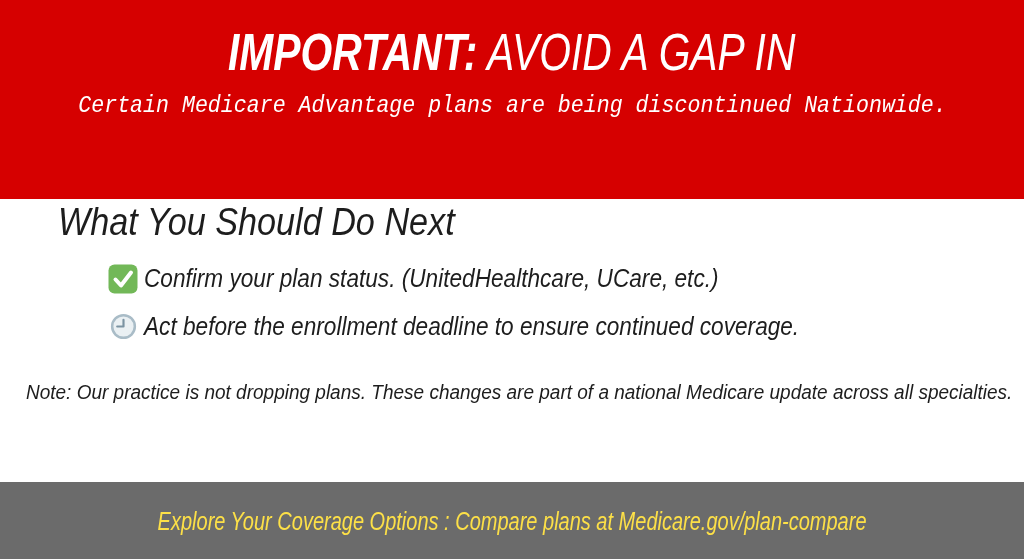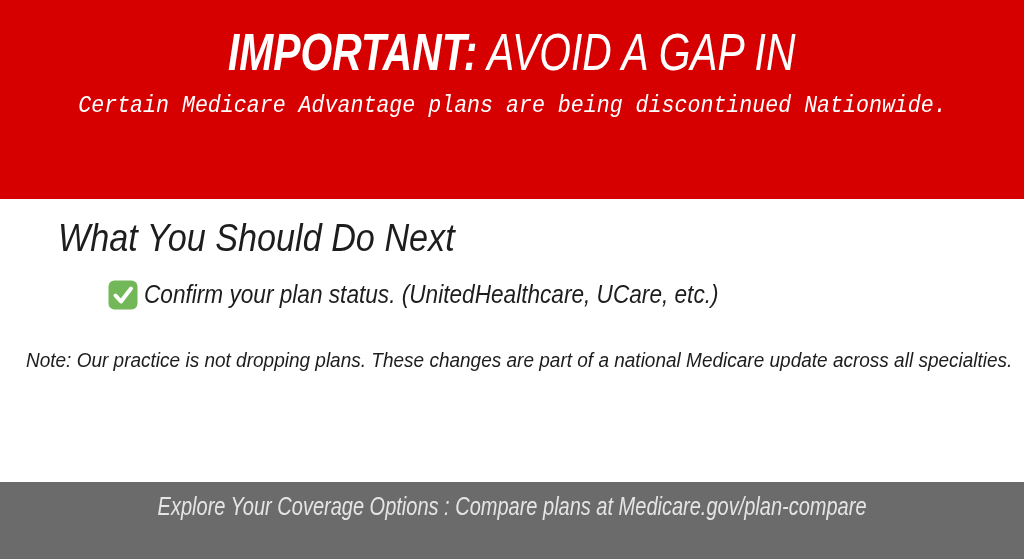--- a/index.html
+++ b/index.html
@@ -33,21 +33,21 @@
   .title-bold { font-weight: 700; }
   .banner-subtitle { margin: 7px 0 0; font-size: 24px; line-height: 30px; font-family: Liberation Mono, monospace; }
   .s-squeeze {
     display: inline-block; white-space: nowrap;
     transform: scaleX(0.90); transform-origin: 50% 50%;
   }
 
   
   .content {
     height: 283px; box-sizing: border-box;
-    padding-top: 16px;
+    padding-top: 0;
     background: #ffffff;
     color: #1d1d1d;
   }
   .heading { margin: 0 0 0 58px; font-size: 38px; font-weight: 400; line-height: 46px; }
   .h-squeeze {
     display: inline-block; white-space: nowrap;
     transform: scaleX(0.90); transform-origin: 0 50%;
   }
   .checklist { list-style: none; margin: 17px 0 0 108px; padding: 0; }
   .check-item { display: flex; align-items: center; height: 33px; margin-bottom: 15px; }
@@ -63,23 +63,23 @@
   .note { margin: 36px 0 0; text-align: right; font-size: 20px; line-height: 26px; }
   .n-squeeze {
     display: inline-block; white-space: nowrap;
     transform: scaleX(0.95); transform-origin: 50% 50%;
   }
 
   
   .footer {
     height: 77px; box-sizing: border-box;
     background: #6b6b6b;
-    color: #e5e5e5;
+    color: #fde047;
     text-align: center;
-    padding-top: 7px;
+    padding-top: 22px;
   }
   .footer-line { margin: 0; font-size: 25px; line-height: 34px; }
   .f-squeeze {
     display: inline-block; white-space: nowrap;
     transform: scaleX(0.80); transform-origin: 50% 50%;
   }
 </style>
 </head>
 <body>
 
@@ -106,20 +106,29 @@
         <span class="icon">
           <svg width="30" height="30" viewBox="0 0 30 30" aria-hidden="true">
             <rect x="0.5" y="0.5" width="29" height="29" rx="6" fill="#72b858"></rect>
             <path d="M7.5 15.5 L13 21.5 L23 8.5" fill="none" stroke="#ffffff" stroke-width="4" stroke-linecap="round" stroke-linejoin="round"></path>
           </svg>
         </span>
         <span class="item-text">Confirm your plan status. (UnitedHealthcare, UCare, etc.)</span>
       </li>
 
 
+      <li class="check-item">
+        <span class="icon">
+          <svg width="27" height="27" viewBox="0 0 30 30" aria-hidden="true">
+            <circle cx="15" cy="15" r="12.6" fill="#eaf0f3" stroke="#a9bcc7" stroke-width="2.8"></circle>
+            <path d="M15 15 L15 7.6 M15 15 L8 15" fill="none" stroke="#7b93a2" stroke-width="2.4" stroke-linecap="round"></path>
+          </svg>
+        </span>
+        <span class="item-text">Act before the enrollment deadline to ensure continued coverage.</span>
+      </li>
     </ul>
 
     <p class="note">
       <span class="n-squeeze">Note: Our practice is not dropping plans. These changes are part of a national Medicare update across all specialties.</span>
     </p>
   </main>
 
   <footer class="footer">
     <p class="footer-line">
       <span class="f-squeeze">Explore Your Coverage Options : Compare plans at Medicare.gov/plan-compare</span>

